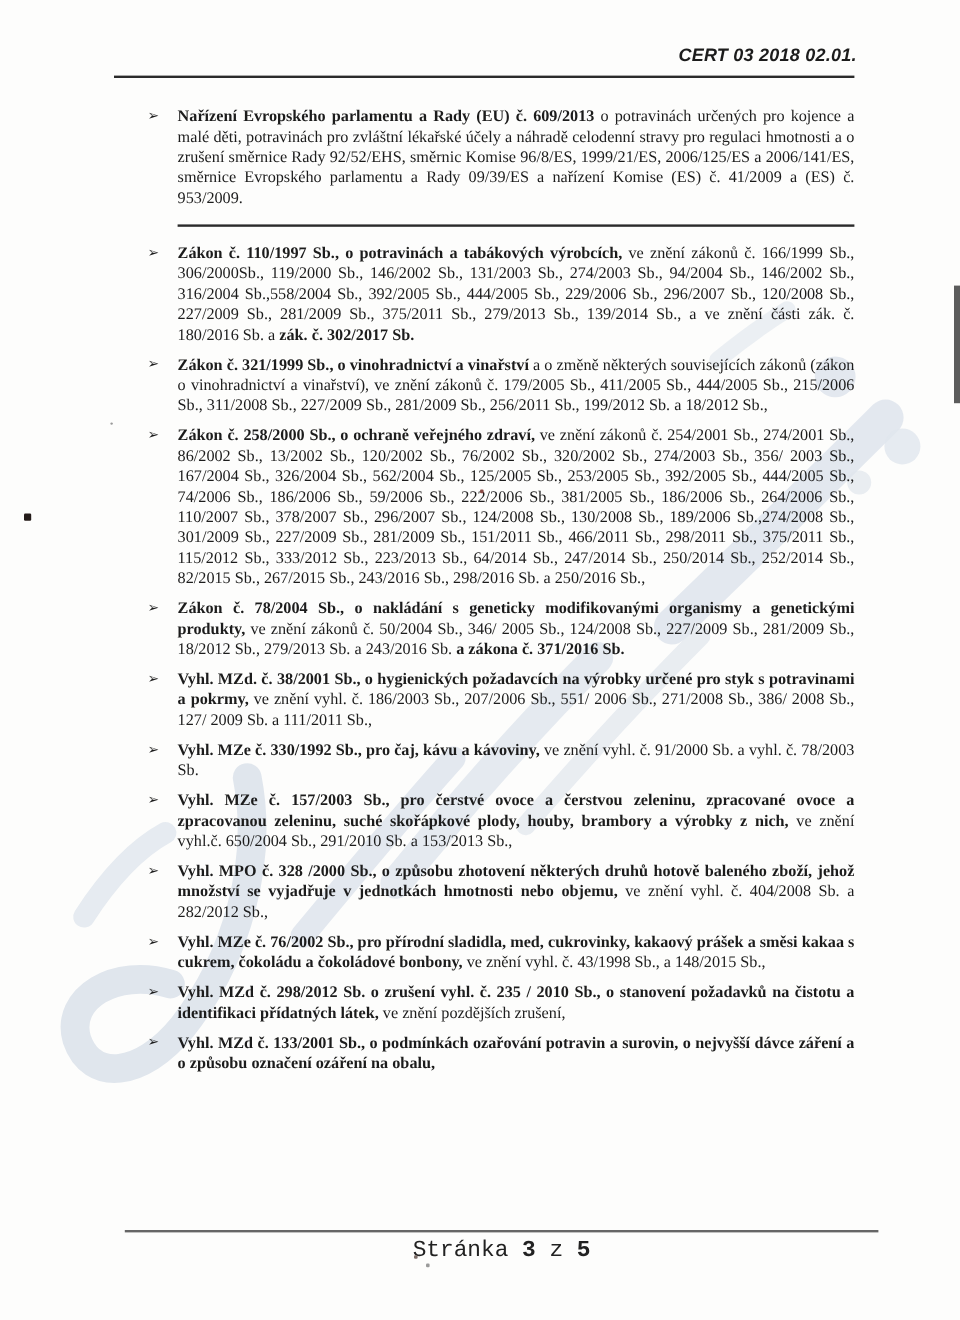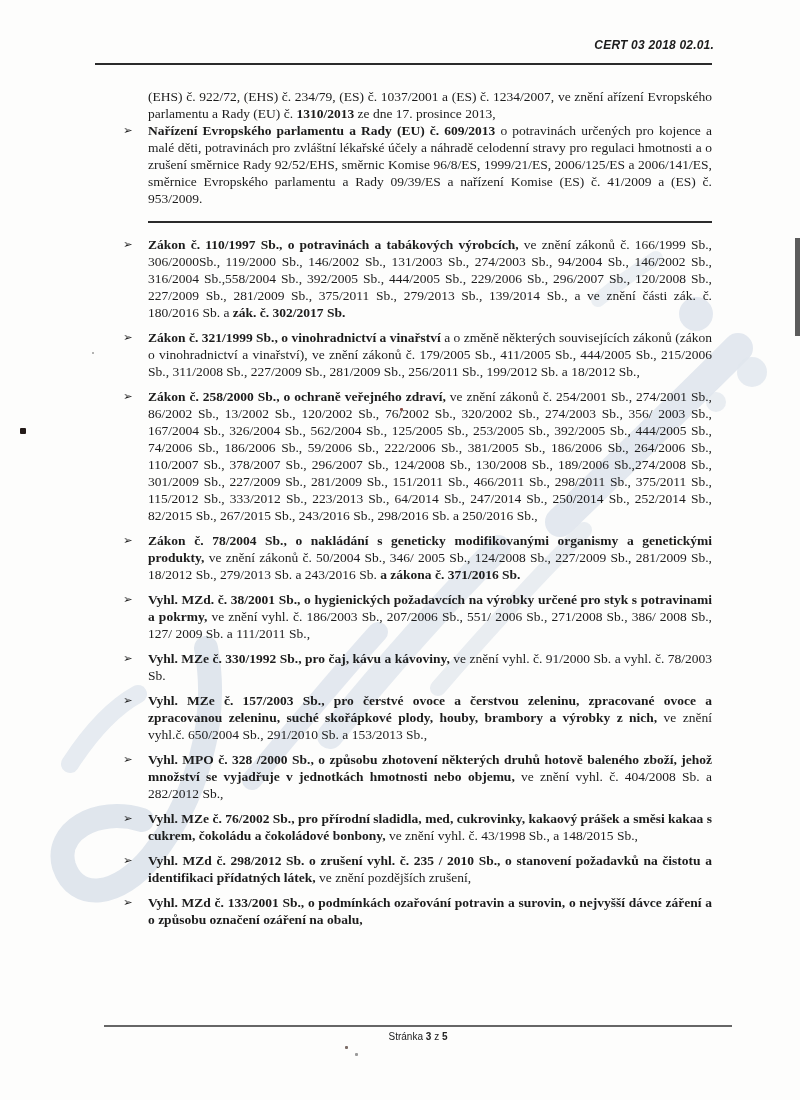--- a/index.html
+++ b/index.html
@@ -8,21 +8,21 @@
     background:#fdfdfc;overflow:hidden;
     font-family:"Liberation Serif", serif;color:var(--ink,#1c1c1c);
   }
   
   .watermark{position:absolute;left:0;top:0;width:800px;height:1100px;z-index:0;}
   .layer{position:relative;z-index:2;}
 
   .header-code{
     position:absolute;top:38px;right:86px;
     font-family:"Liberation Sans", sans-serif;
-    font-style:italic;font-weight:bold;font-size:12px;letter-spacing:.2px;
+    font-style:italic;font-weight:bold;font-size:15px;letter-spacing:.2px;
     color:var(--ink,#1c1c1c);
   }
   .header-rule{
     position:absolute;top:63px;left:95px;width:617px;height:2px;
     background:var(--rule,#2b2b2b);
   }
 
   .content{
     position:absolute;top:88px;left:122px;width:590px;
     font-size:13.5px;line-height:17px;text-align:justify;
@@ -37,21 +37,21 @@
   .runs{margin:0;}
   .runs b{font-weight:bold;}
   .divider{height:2px;background:var(--rule,#2b2b2b);margin:14px 0 13px 26px;}
 
   .footer-rule{
     position:absolute;top:1025px;left:104px;width:628px;height:2px;
     background:var(--rule_footer,#666);
   }
   .page-footer{
     position:absolute;top:1031px;left:104px;width:628px;text-align:center;
-    font-family:Liberation Sans, sans-serif;font-size:10px;color:#222;
+    font-family:Liberation Mono, monospace;font-size:19px;color:#222;
   }
   .page-footer .num{font-weight:bold;}
 
   
   .speck{position:absolute;border-radius:1px;z-index:3;}
   .edge-bar{position:absolute;z-index:3;left:795px;top:238px;width:5px;height:98px;background:#3f3f3f;opacity:.85;}
 </style>
 </head>
 <body>
 
@@ -70,21 +70,20 @@
       <circle cx="752" cy="372" r="15" fill="#e0e6ed" stroke="none" opacity=".8"></circle>
       <circle cx="716" cy="402" r="10" fill="#e0e6ed" stroke="none" opacity=".7"></circle>
     </g>
   </svg>
 
   <div class="layer">
     <div class="header-code">CERT 03 2018 02.01.</div>
     <div class="header-rule"></div>
 
     <div class="content">
-      <p class="intro runs"><span>(EHS) č. 922/72, (EHS) č. 234/79, (ES) č. 1037/2001 a (ES) č. 1234/2007, ve znění ařízení Evropského parlamentu a Rady (EU) č. </span><b>1310/2013</b><span> ze dne 17. prosince 2013,</span></p>
 
       <div>
           <div class="item">
             <span class="bullet">➢</span>
             <p class="runs"><b>Nařízení Evropského parlamentu a Rady (EU) č. 609/2013</b><span> o potravinách určených pro kojence a malé děti, potravinách pro zvláštní lékařské účely a náhradě celodenní stravy pro regulaci hmotnosti a o zrušení směrnice Rady 92/52/EHS, směrnic Komise 96/8/ES, 1999/21/ES, 2006/125/ES a 2006/141/ES, směrnice Evropského parlamentu a Rady 09/39/ES a nařízení Komise (ES) č. 41/2009 a (ES) č. 953/2009.</span></p>
           </div>
         </div>
 
       <div class="divider"></div>
 

